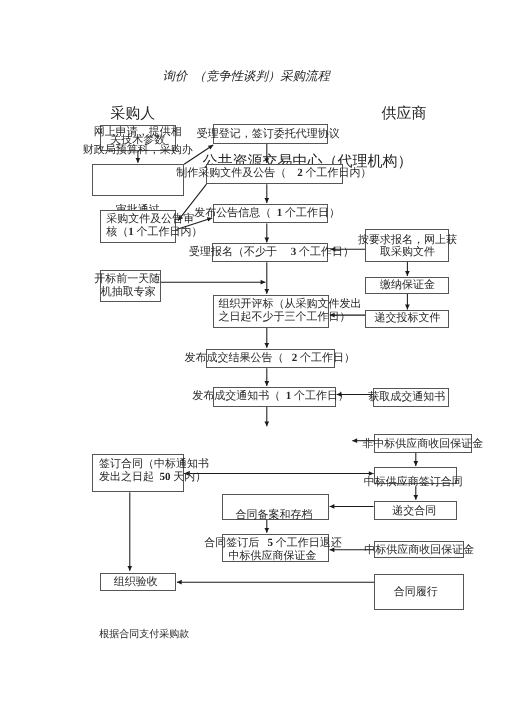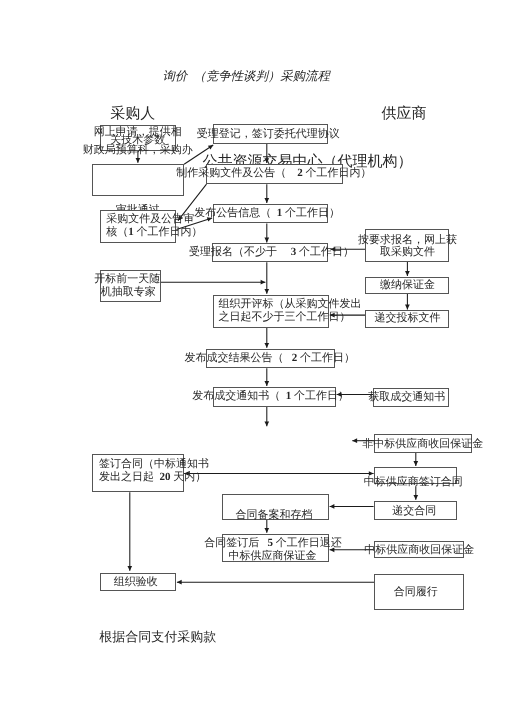--- a/index.html
+++ b/index.html
@@ -8,21 +8,21 @@
        font-family:"Liberation Serif",serif;color:#262626;
        -webkit-font-smoothing:antialiased;text-rendering:geometricPrecision;}
   #sheet{position:absolute;left:0;top:0;width:505px;height:714px;background:#fff;}
   #wires{position:absolute;left:0;top:0;width:505px;height:714px;}
   .title{position:absolute;font-size:12.4px;white-space:pre;line-height:1;}
   .colhdr{position:absolute;font-size:15px;white-space:pre;line-height:1;}
   .node{position:absolute;border:0.8px solid #555;box-sizing:border-box;
         background:#fff;display:flex;flex-direction:column;align-items:center;
         justify-content:center;text-align:center;}
   .node i{font-style:normal;display:block;font-size:11px;line-height:9.6px;white-space:pre;}
-  .plain{position:absolute;font-size:13px;white-space:pre;line-height:1;}
+  .plain{position:absolute;font-size:10px;white-space:pre;line-height:1;}
   .fw{display:inline-block;width:1em;}
   .fw.cm{text-align:left;}
   .num{font-weight:700;font-family:"Liberation Serif",serif;}
 </style>
 </head>
 <body>
 
 <div id="sheet">
   <svg id="wires" viewBox="0 0 505 714" xmlns="http://www.w3.org/2000/svg">
       <g>
@@ -146,21 +146,21 @@
     <div class="node" id="node-doc-review" style="left: 100px; top: 209.9px; width: 76.1px; height: 32.9px; align-items: flex-start; text-align: left; padding-left: 5.2px;">
       <i style="line-height: 13.6px;">采购文件及公告审</i>
       <i style="line-height: 13.6px;">核<span class="fw">（</span><b class="num">1</b> 个工作日内<span class="fw">）</span></i>
     </div>
     <div class="node" id="node-expert-draw" style="left: 99.8px; top: 269.8px; width: 61px; height: 32.4px;">
       <i style="line-height: 12.6px; transform: translateX(-3px);">开标前一天随</i>
       <i style="line-height: 12.6px; transform: translateX(-2px);">机抽取专家</i>
     </div>
     <div class="node" id="node-sign-contract" style="left: 92.4px; top: 454.3px; width: 91.2px; height: 38px; align-items: flex-start; text-align: left; padding-left: 5.6px; padding-bottom: 4.8px;">
       <i style="line-height: 13px;">签订合同<span class="fw">（</span>中标通知书</i>
-      <i style="line-height: 13px;">发出之日起  <b class="num">20</b> 天内<span class="fw">）</span></i>
+      <i style="line-height: 13px;">发出之日起  <b class="num">50</b> 天内<span class="fw">）</span></i>
     </div>
     <div class="node" id="node-acceptance" style="left: 99.5px; top: 572.6px; width: 76.7px; height: 18.5px; padding-top: 1.6px;">
       <i style="transform: translateX(-2.2px);">组织验收</i>
     </div>
     <div class="node" id="node-registration" style="left: 212.7px; top: 124.4px; width: 115.7px; height: 19.9px;">
       <i style="transform: translateX(-2.3px);">受理登记<span class="fw cm">，</span>签订委托代理协议</i>
     </div>
     <div class="node" id="node-make-docs" style="left: 206.3px; top: 163.8px; width: 136.9px; height: 20.4px;">
       <i style="transform: translateX(-1px);">制作采购文件及公告<span class="fw">（</span>    <b class="num">2</b> 个工作日内<span class="fw">）</span></i>
     </div>

